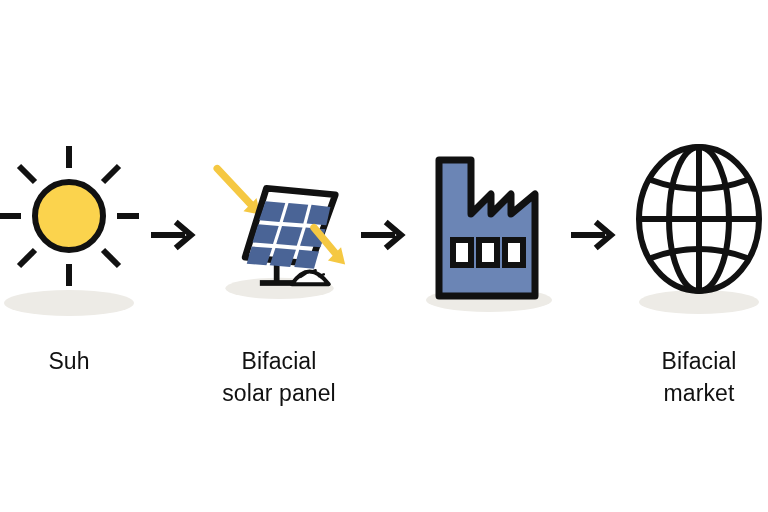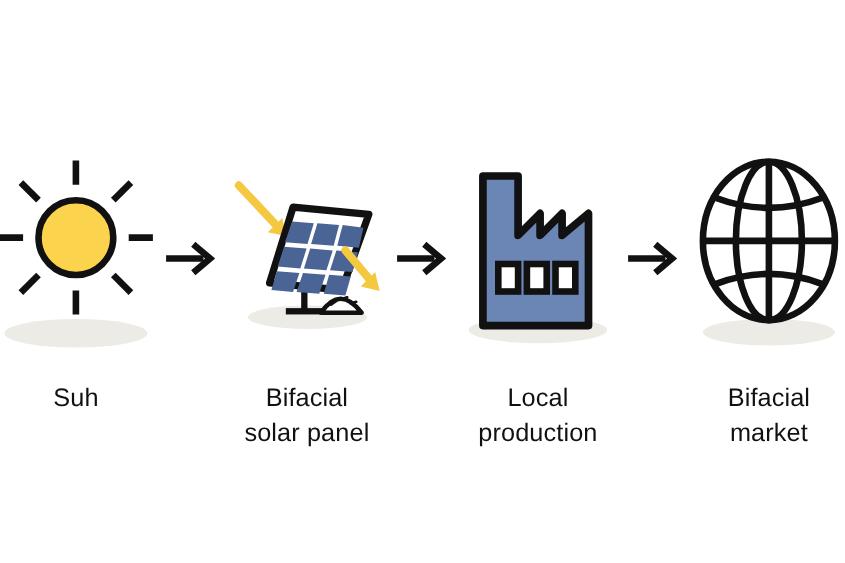--- a/index.html
+++ b/index.html
@@ -180,22 +180,20 @@
 
           <path d="M26 156 L26 20 L58 20 L58 74 L78 54 L78 74 L98 54 L98 74 L122 54 L122 156 Z" fill="#6B85B5" stroke="#111111" stroke-width="7" stroke-linejoin="round"></path>
 
           <g>
             <rect x="40" y="100" width="18" height="25" fill="#FFFFFF" stroke="#111111" stroke-width="6"></rect>
             <rect x="66" y="100" width="18" height="25" fill="#FFFFFF" stroke="#111111" stroke-width="6"></rect>
             <rect x="92" y="100" width="18" height="25" fill="#FFFFFF" stroke="#111111" stroke-width="6"></rect>
           </g>
         </svg>
       </div>
-      <div class="stage-label">Local
-production</div>
     </div>
 
     <div class="connector">
       <svg width="58" height="40" viewBox="0 0 58 40">
         <line x1="6" y1="20" x2="40" y2="20" stroke="#111111" stroke-width="6"></line>
         <polyline points="33,9 46,20 33,31" fill="none" stroke="#111111" stroke-width="6" stroke-linecap="square" stroke-linejoin="miter"></polyline>
       </svg>
     </div>
 
     <div class="stage">

